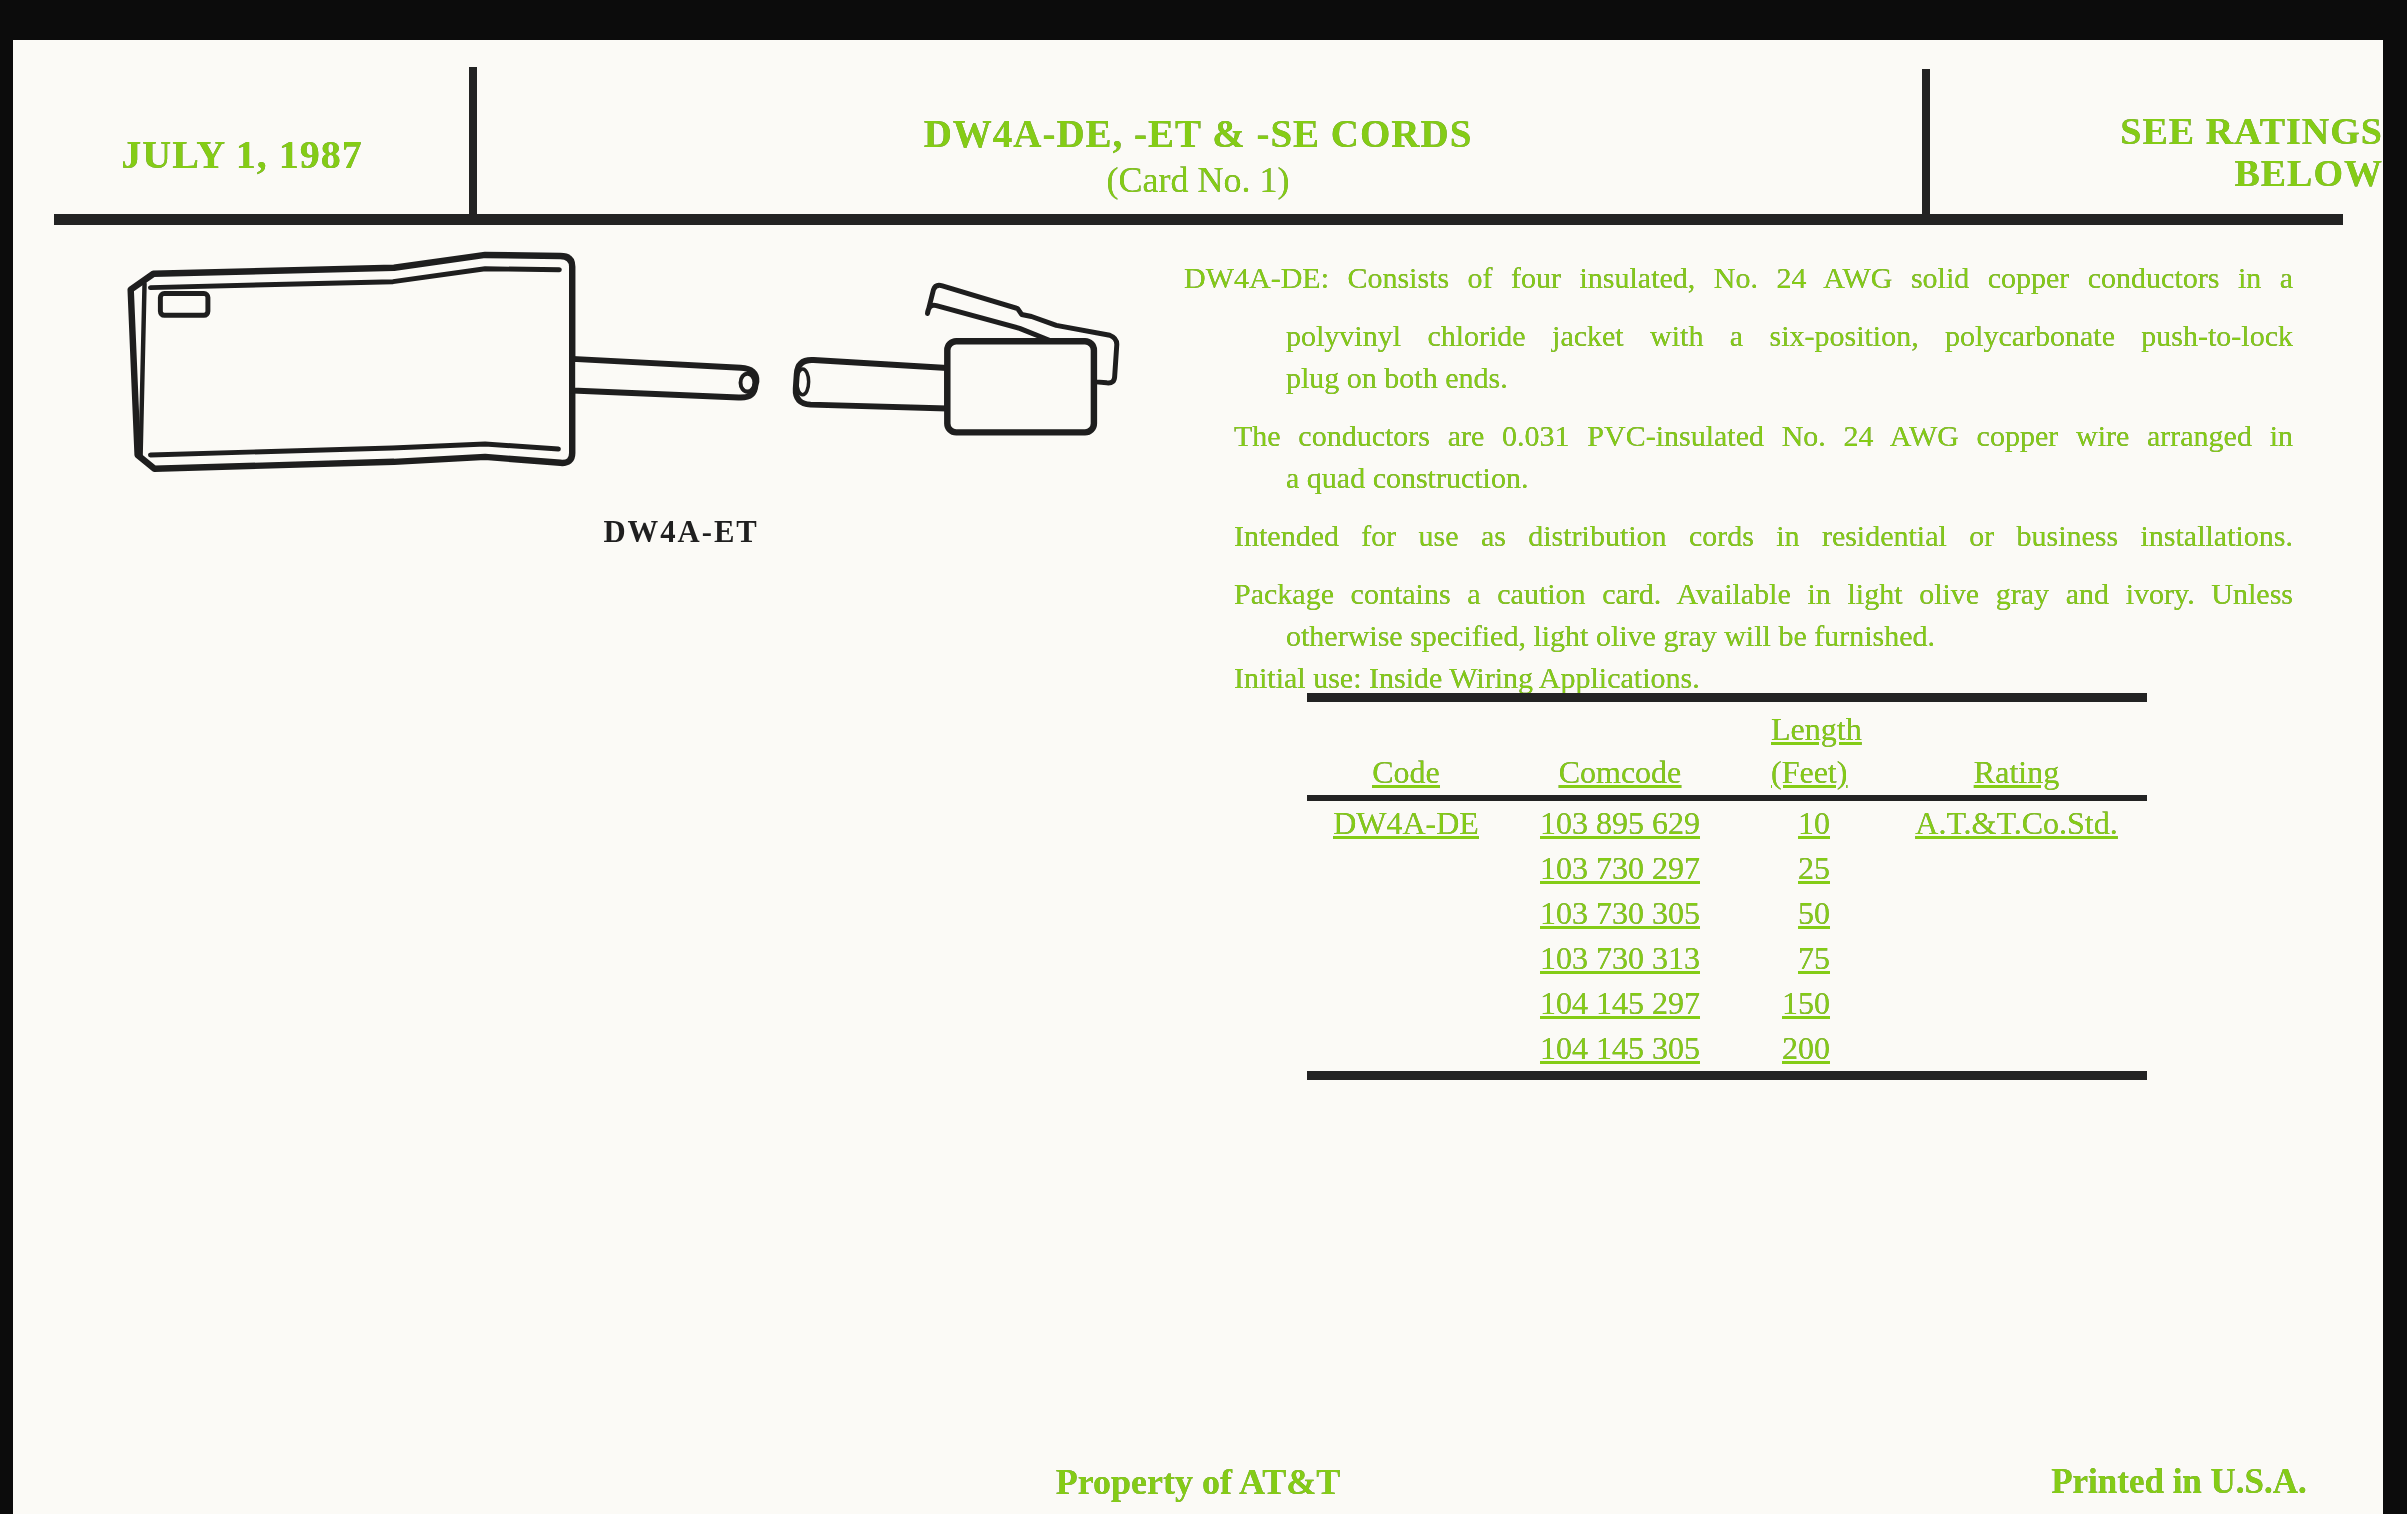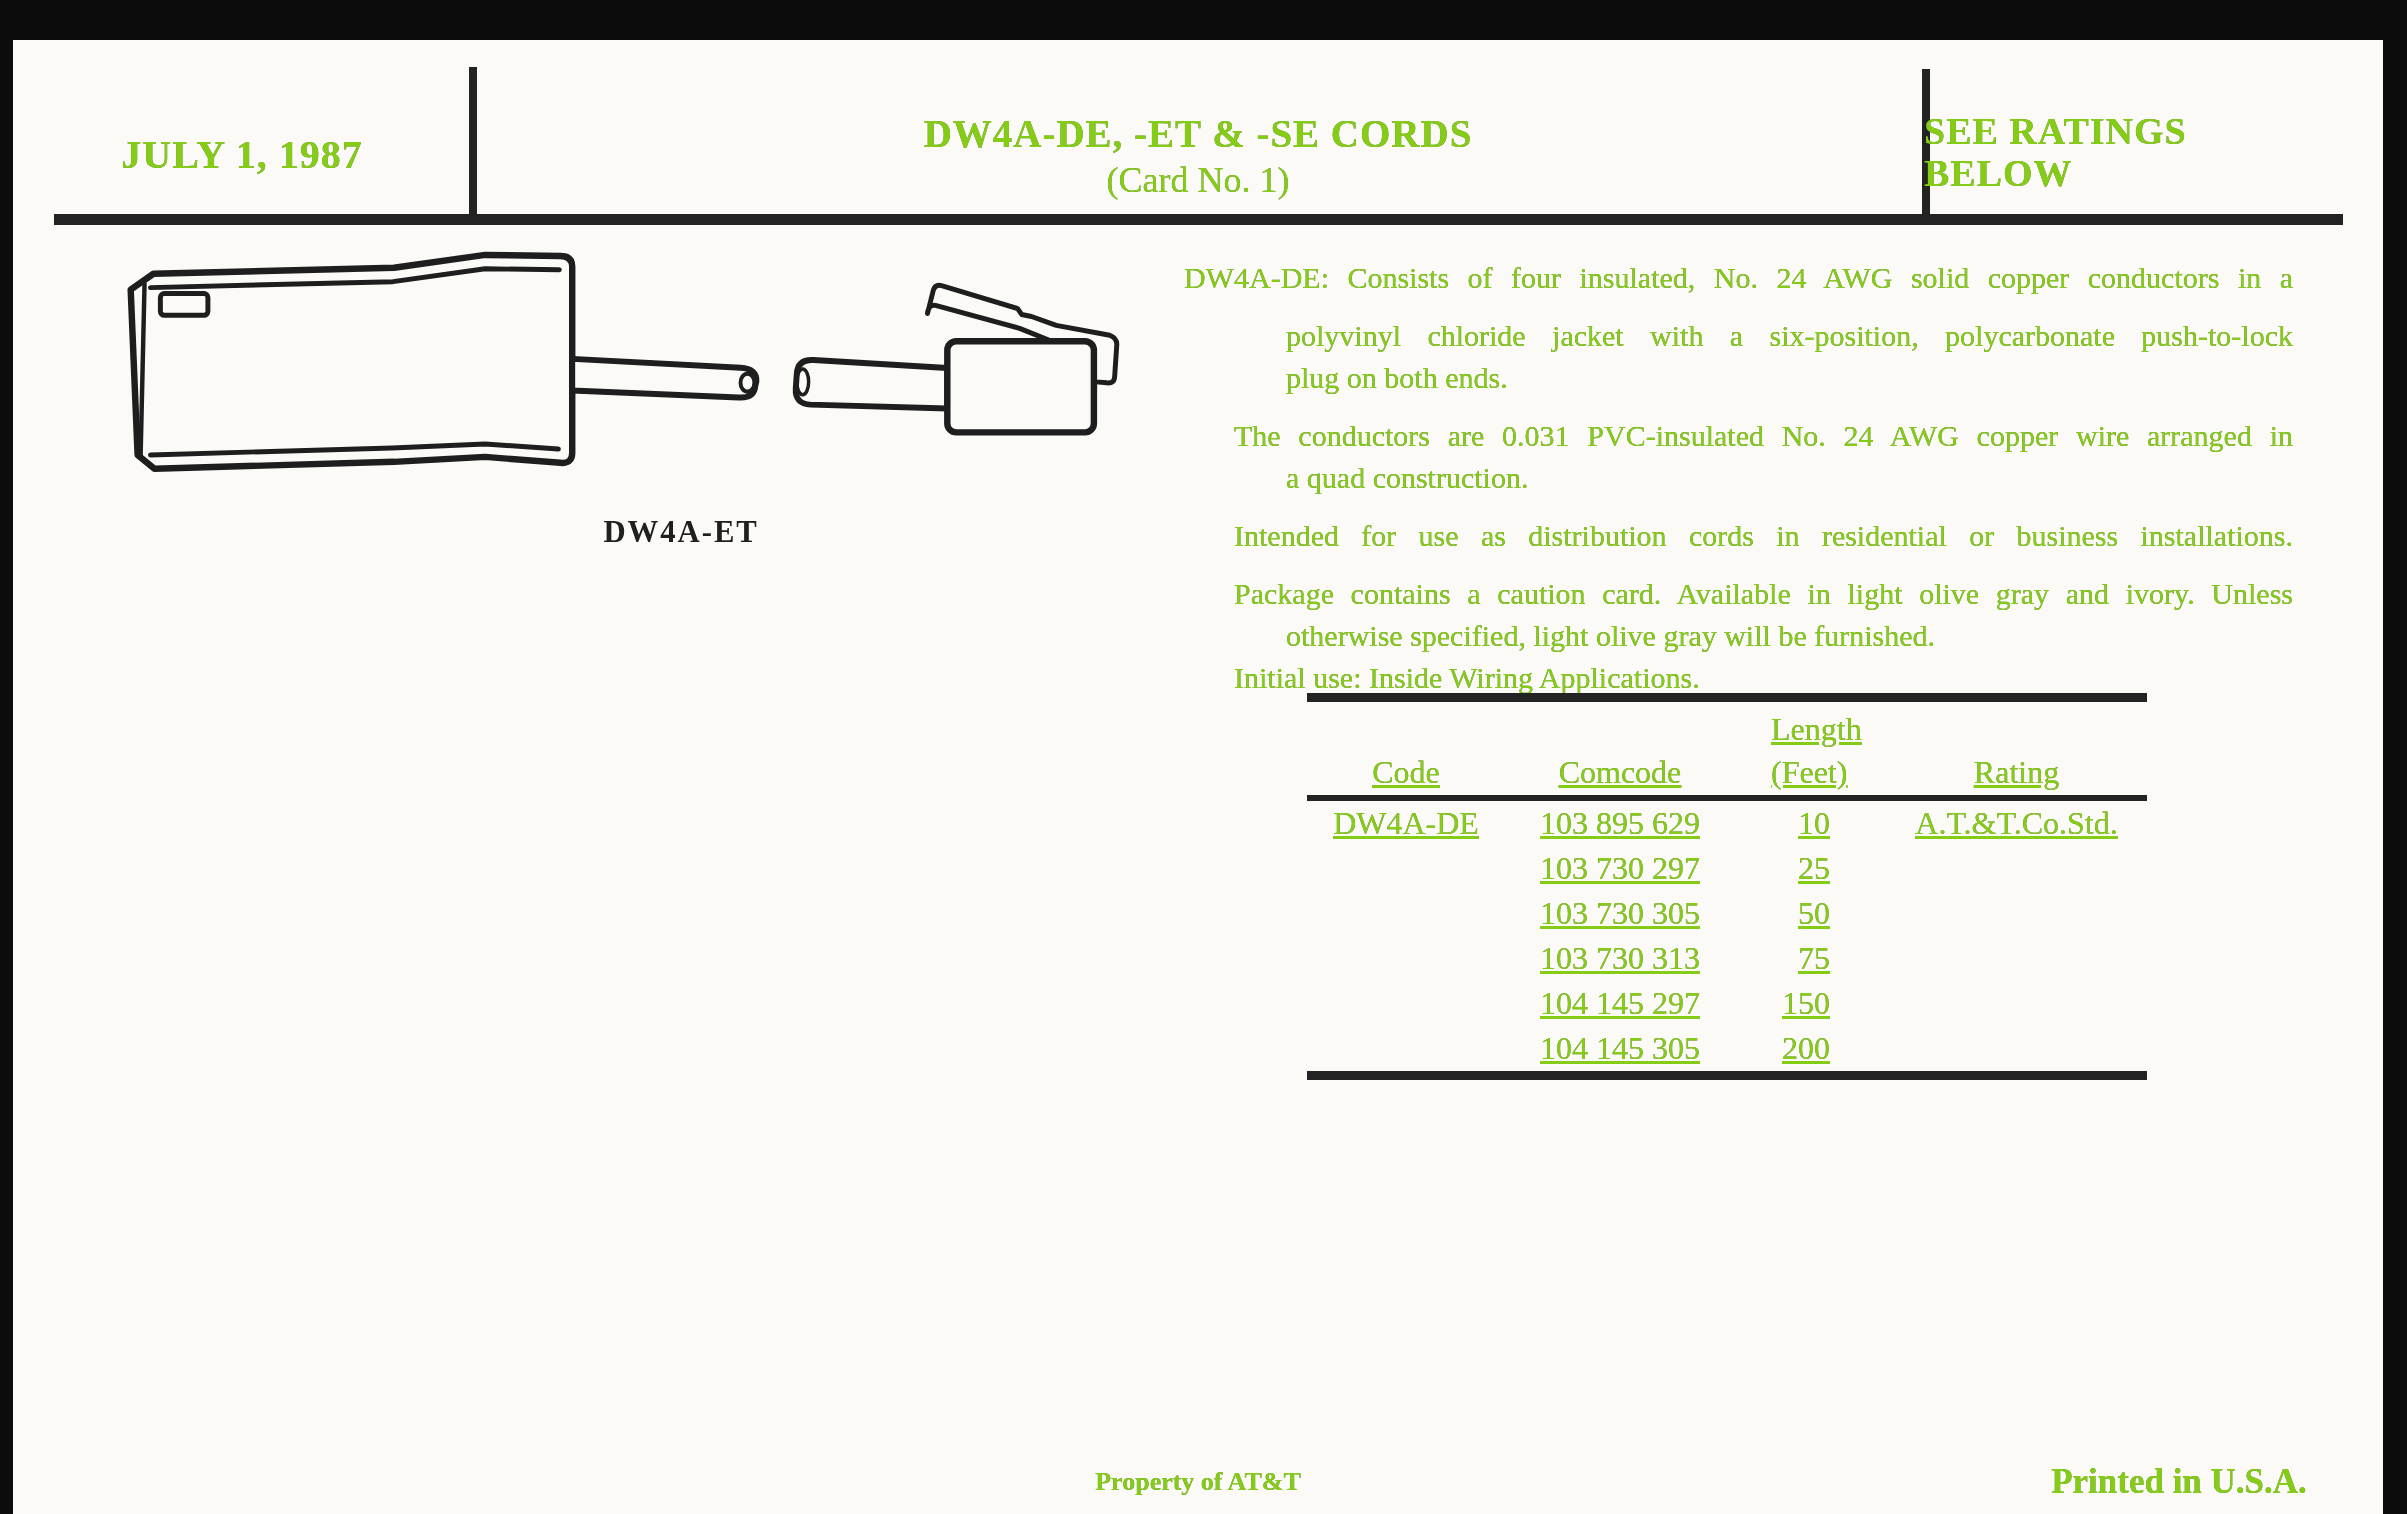--- a/index.html
+++ b/index.html
@@ -9,21 +9,21 @@
   .abs{position:absolute;}
   .ink{text-shadow:0 0 0.6px rgba(25,25,25,0.65);}
 
   
   .date{left:13px;top:131px;width:458px;text-align:center;font-size:40px;font-weight:bold;letter-spacing:1px;}
   .vrule{width:8px;background:#232323;}
   .vrule1{left:469px;top:67px;height:149px;}
   .vrule2{left:1922px;top:69px;height:147px;}
   .title{left:475px;top:109px;width:1446px;text-align:center;font-size:39px;font-weight:bold;letter-spacing:1px;line-height:50px;}
   .subtitle{left:475px;top:160px;width:1446px;text-align:center;font-size:36px;line-height:40px;}
-  .ratings{left:1924px;top:110px;width:459px;text-align:left;font-size:38px;font-weight:bold;line-height:42px;letter-spacing:1px;}
+  .ratings{left:1924px;top:110px;width:459px;text-align:right;font-size:38px;font-weight:bold;line-height:42px;letter-spacing:1px;}
   .hrule{left:54px;top:214px;width:2289px;height:11px;background:#232323;}
 
   
   .desc{left:1184px;top:241px;width:1109px;font-size:30px;line-height:42px;}
   .line{display:block;}
   .ind1{margin-left:50px;}
   .ind2{margin-left:102px;}
   .fill{text-align:justify;text-align-last:justify;margin-top:16px;}
 
   
@@ -33,21 +33,21 @@
   .t-grid{display:grid;grid-template-columns:198px 230px 103px 309px;}
   .t-head1{height:50px;line-height:55px;}
   .t-head2{height:43px;line-height:40px;}
   .t-row{height:45px;line-height:45px;}
   .t-grid > div{text-align:center;text-decoration:underline;}
   .c-feet-h{padding-left:36px;}
   .c-feet{text-align:right !important;padding-right:8px;}
   .c-rating{padding-left:48px;}
 
   
-  .footer-left{left:475px;top:1460px;width:1446px;text-align:center;font-size:26px;font-weight:bold;line-height:44px;}
+  .footer-left{left:475px;top:1460px;width:1446px;text-align:center;font-size:36px;font-weight:bold;line-height:44px;}
   .footer-right{left:1980px;top:1460px;width:398px;text-align:center;font-size:35px;font-weight:bold;line-height:44px;}
 
   
   .fig1{left:99px;top:248px;}
   .fig2{left:772px;top:257px;}
   .fig-stroke{fill:#fbfaf6;stroke:#1e1e1e;stroke-linejoin:round;stroke-linecap:round;}
   .fig-line{fill:none;stroke:#1e1e1e;stroke-linejoin:round;stroke-linecap:round;}
   .fig-label{font-family:"Liberation Serif", serif;font-weight:bold;font-size:31px;letter-spacing:2px;fill:#1f1f1f;text-anchor:middle;}
 </style>
 </head>

